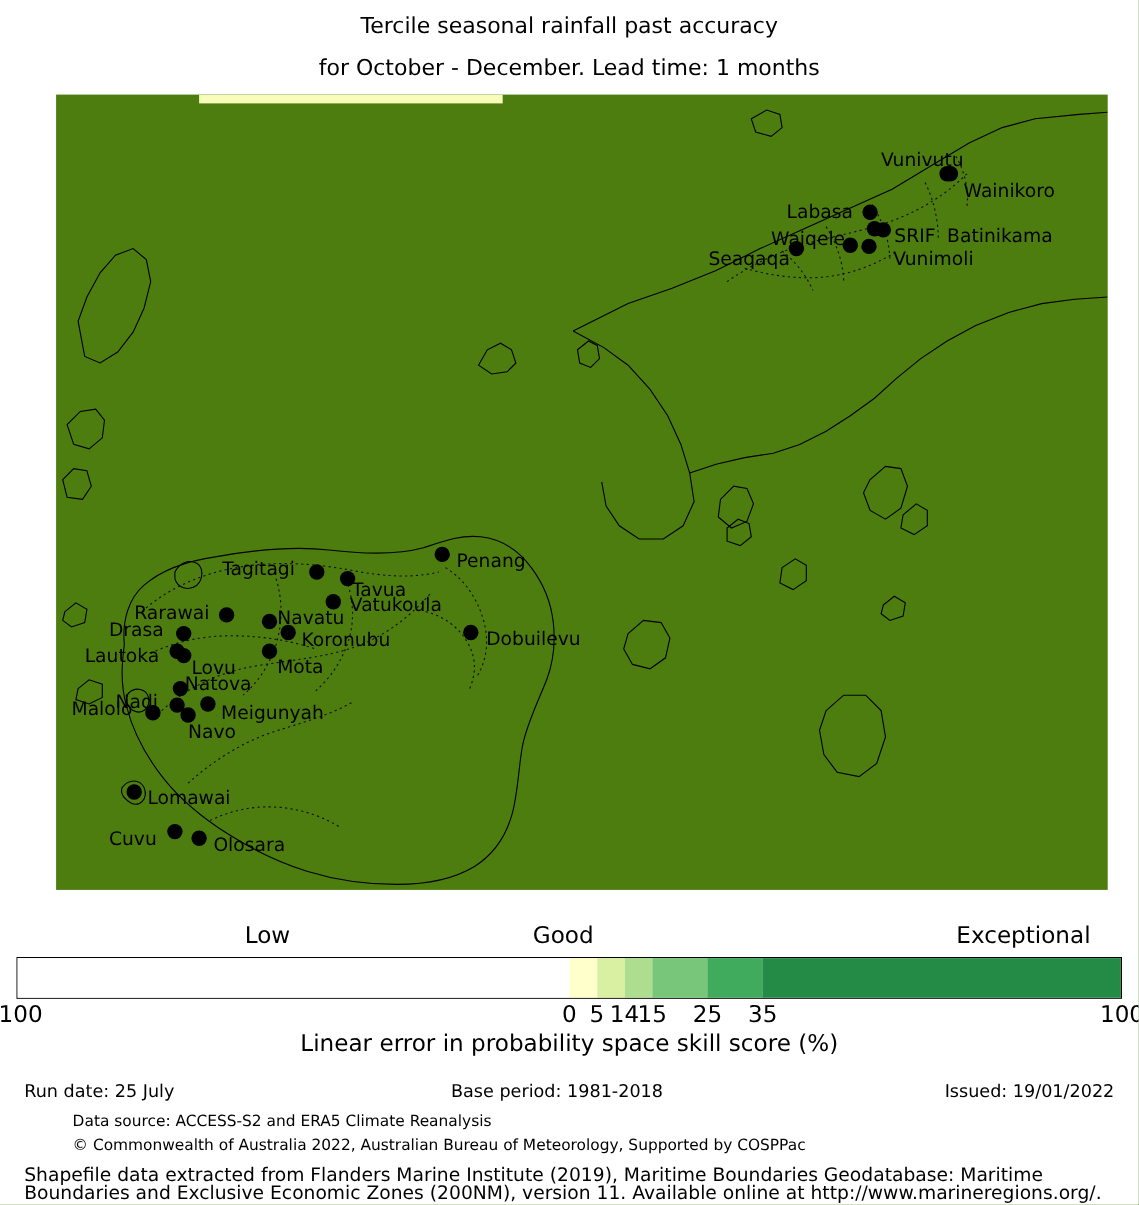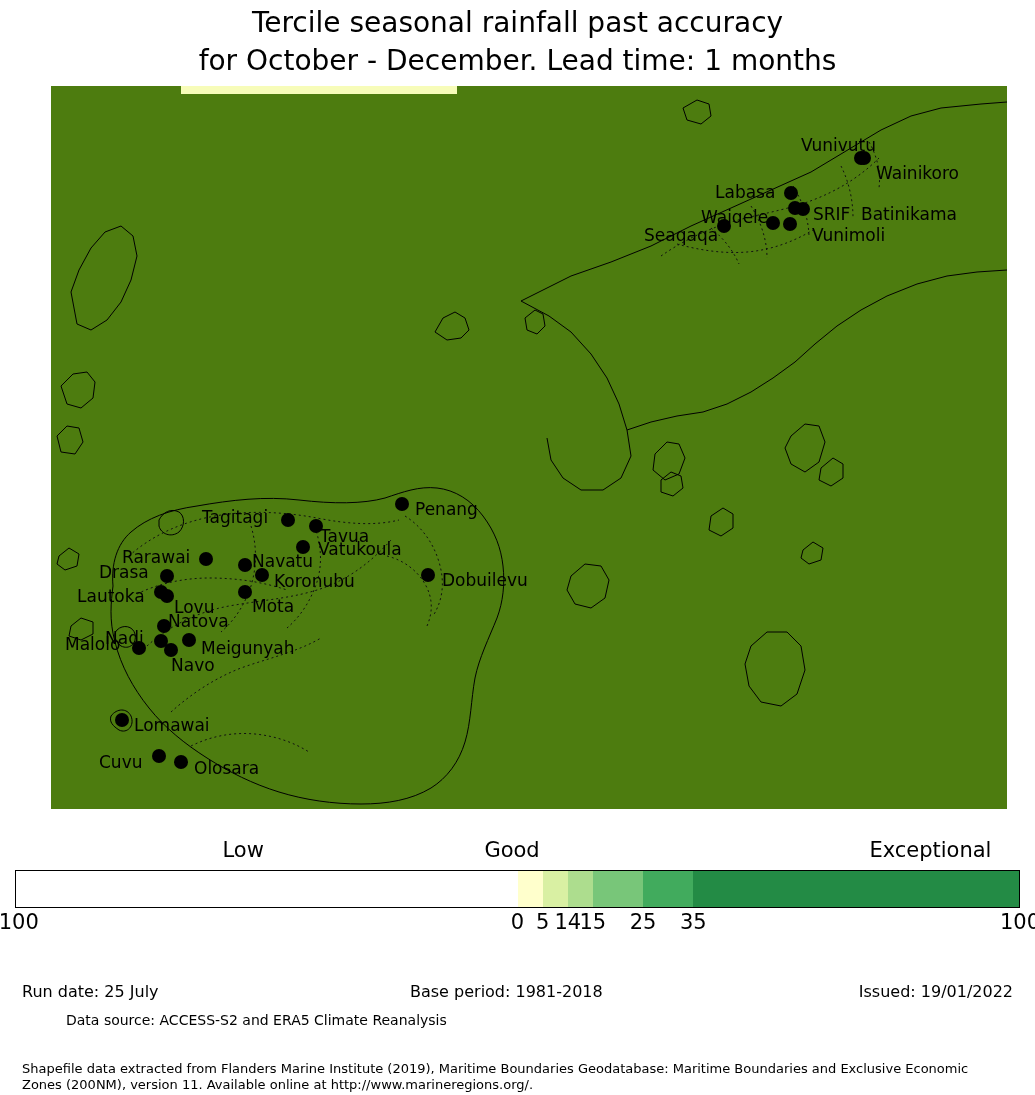--- a/index.html
+++ b/index.html
@@ -14,21 +14,21 @@
     font-family: "DejaVu Sans", sans-serif;
     color: #000000;
     overflow: hidden;
   }
   .title {
     position: absolute;
     left: 0;
     top: 0;
     width: 1035px;
     text-align: center;
-    font-size: 28px;
+    font-size: 20px;
     line-height: 38px;
     padding-top: 4px;
     white-space: pre-line;
   }
   .map-frame {
     position: absolute;
     left: 51px;
     top: 86px;
     width: 956px;
     height: 723px;
@@ -119,21 +119,21 @@
     left: 22px;
     font-size: 14px;
     margin-left: 44px;
   }
   .f-src { top: 30px; }
   .f-copy { top: 51px; }
   .f-shape {
     position: absolute;
     left: 22px;
     top: 79px;
-    font-size: 13px;
+    font-size: 17px;
     line-height: 16px;
     width: 990px;
   }
 </style>
 </head>
 <body>
 
 <div class="title">Tercile seasonal rainfall past accuracy
 for October - December. Lead time: 1 months</div>
 
@@ -327,23 +327,25 @@
   <div class="cbar-ticks">
       <div class="cbar-tick" style="left: 15px;">-100</div>
       <div class="cbar-tick" style="left: 517.5px;">0</div>
       <div class="cbar-tick" style="left: 542.625px;">5</div>
       <div class="cbar-tick" style="left: 567.75px;">14</div>
       <div class="cbar-tick" style="left: 592.875px;">15</div>
       <div class="cbar-tick" style="left: 643.125px;">25</div>
       <div class="cbar-tick" style="left: 693.375px;">35</div>
       <div class="cbar-tick" style="left: 1020px;">100</div>
     </div>
+  <div class="cbar-axis-label">Linear error in probability space skill score (%)</div>
 </div>
 
 <div class="footer">
   <div class="footer-row1">
     <span class="f-run">Run date: 25 July</span>
     <span class="f-base">Base period: 1981-2018</span>
     <span class="f-issued">Issued: 19/01/2022</span>
   </div>
   <div class="footer-line f-src">Data source: ACCESS-S2 and ERA5 Climate Reanalysis</div>
+  <div class="footer-line f-copy">© Commonwealth of Australia 2022, Australian Bureau of Meteorology, Supported by COSPPac</div>
   <div class="f-shape">Shapefile data extracted from Flanders Marine Institute (2019), Maritime Boundaries Geodatabase: Maritime Boundaries and Exclusive Economic Zones (200NM), version 11. Available online at http://www.marineregions.org/.</div>
 </div>
 
 </body></html>

